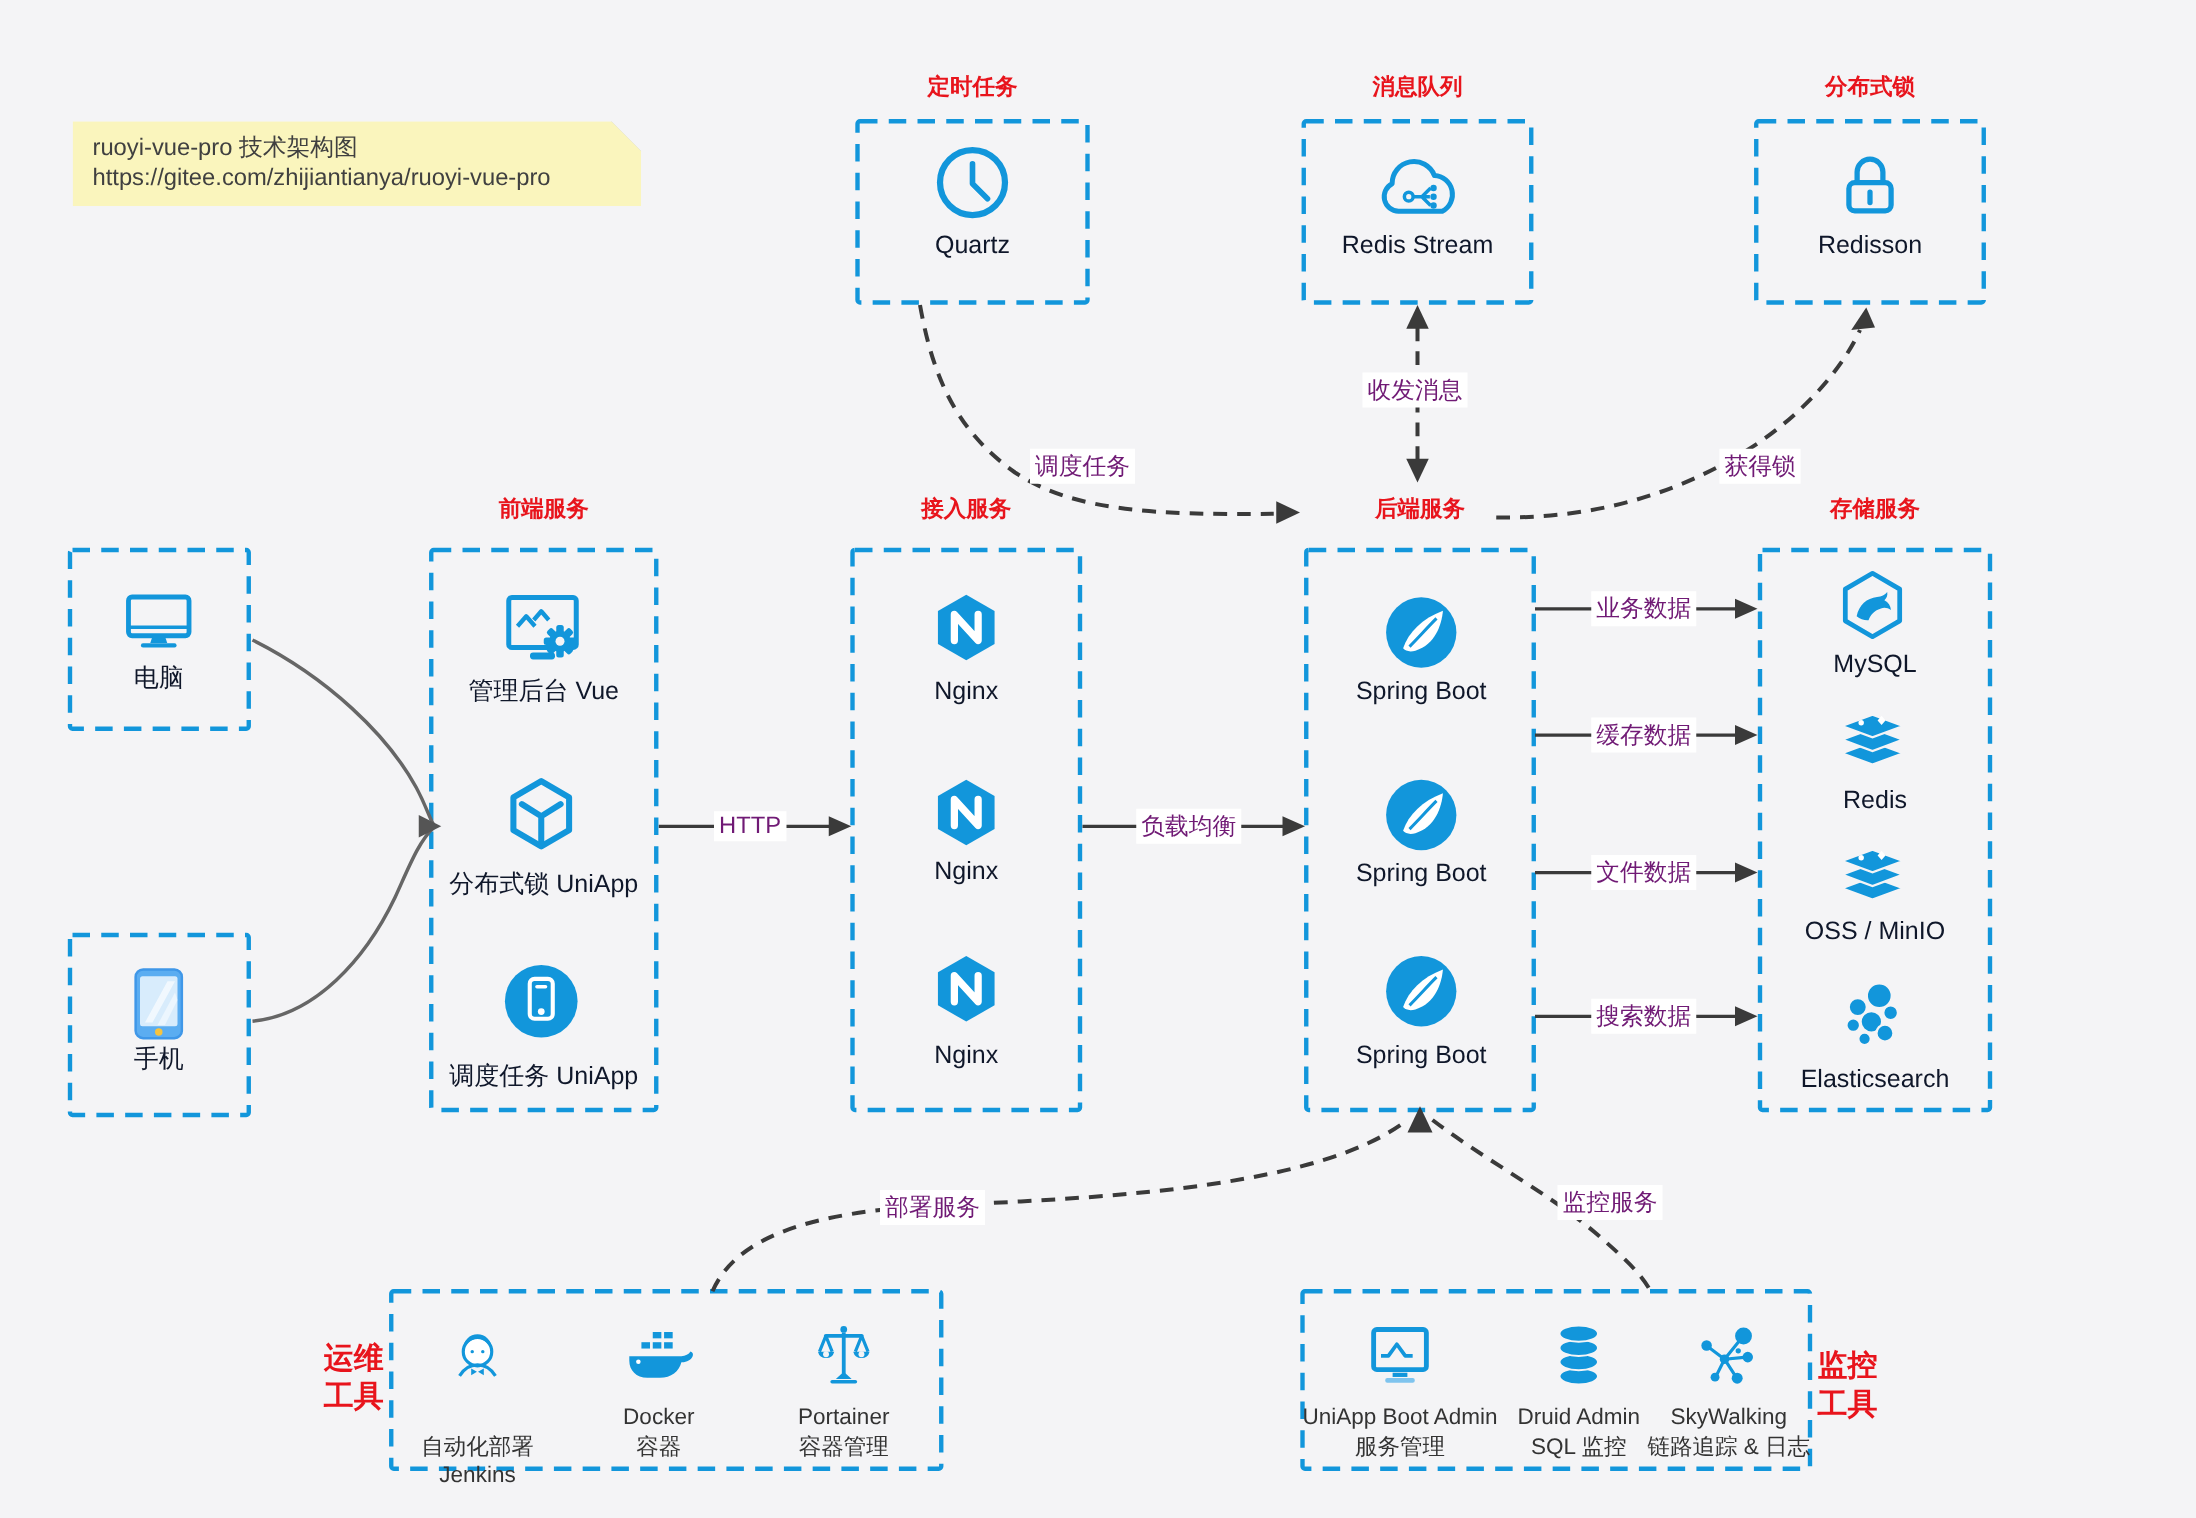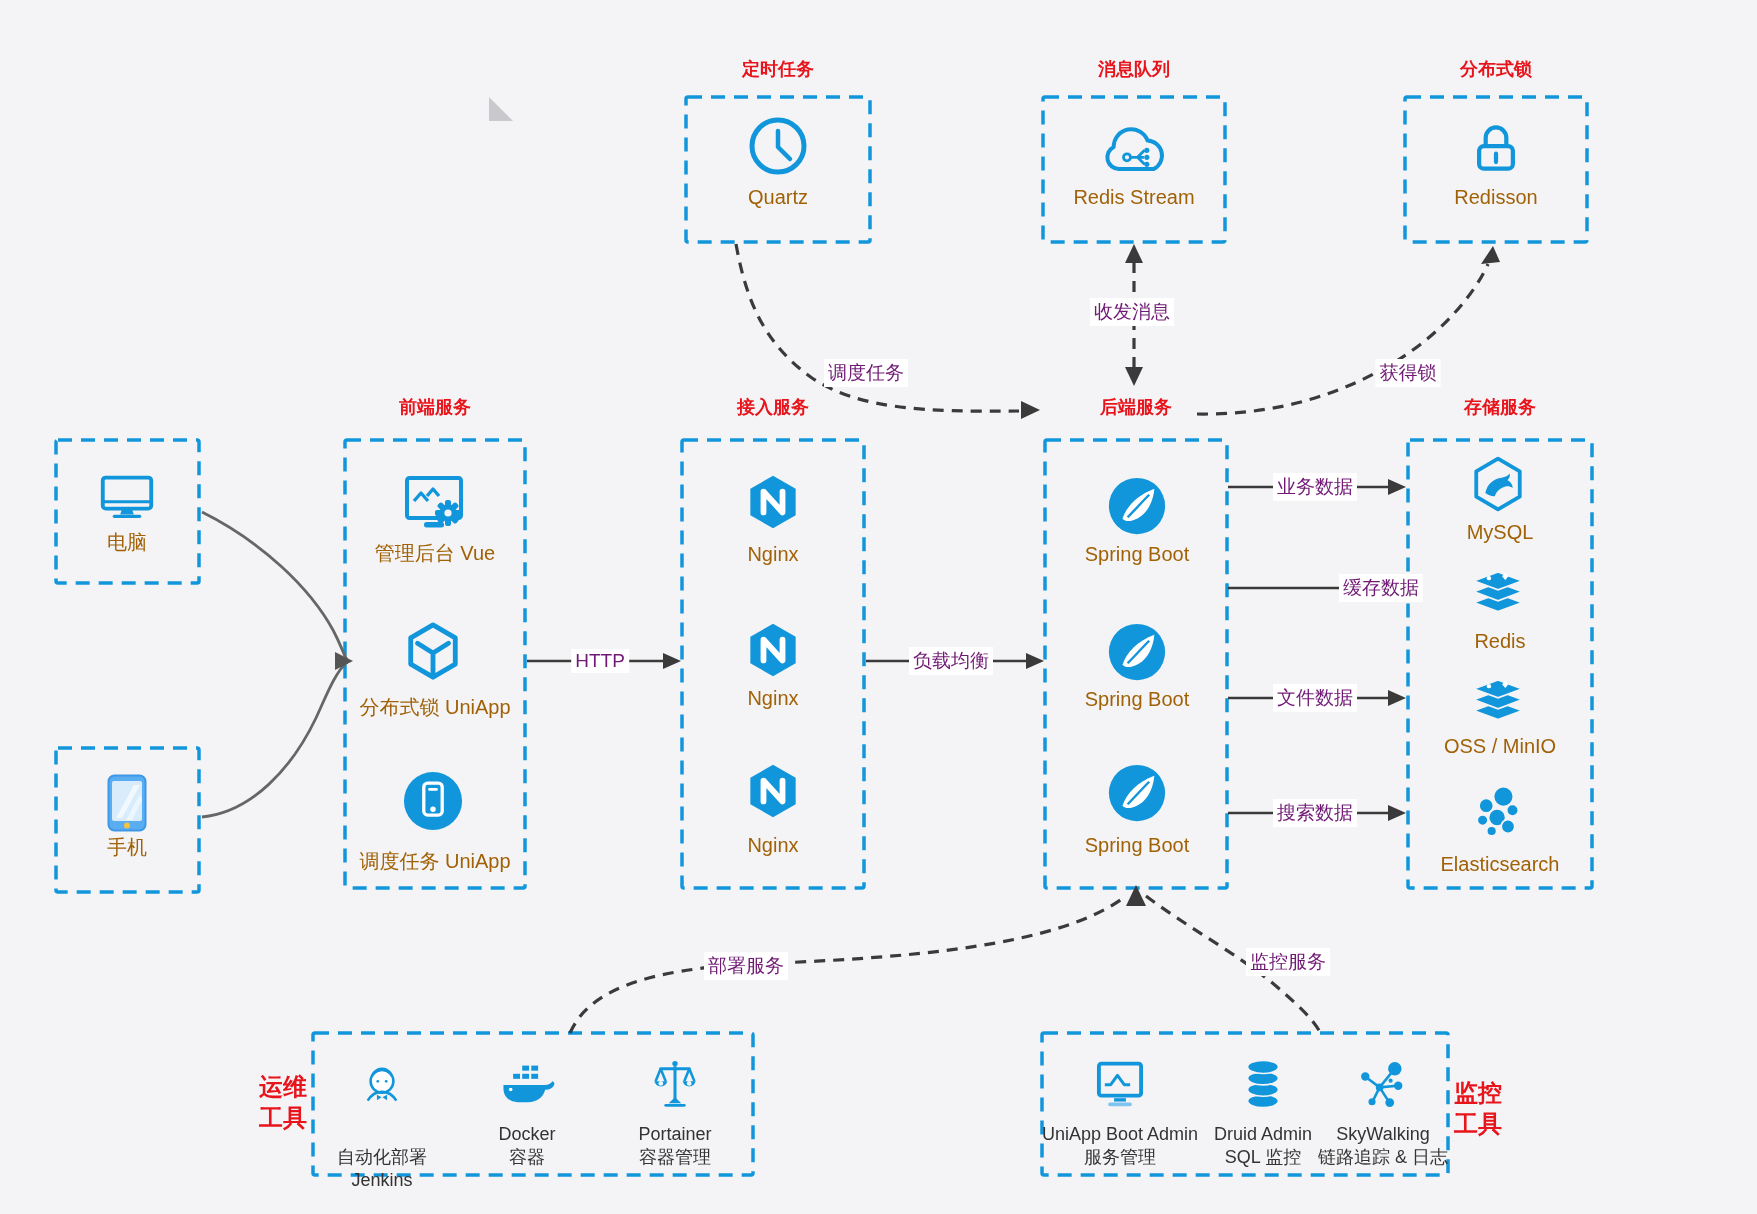--- a/index.html
+++ b/index.html
@@ -1,20 +1,20 @@
 <!DOCTYPE html>
 <html><head>
 <meta charset="utf-8">
 <style>
   html,body{margin:0;padding:0;background:#f4f4f6;font-family:"Liberation Sans","DejaVu Sans",sans-serif;}
   .stage{position:relative;width:1757px;height:1214px;background:#f4f4f6;overflow:hidden;}
   .stage svg.layer{position:absolute;left:0;top:0;z-index:0;}
   .ic{position:absolute;transform:translate(-50%,-50%);z-index:2;}
   .title{position:absolute;transform:translate(-50%,-50%);color:#e8141c;font-weight:bold;font-size:18px;white-space:nowrap;z-index:2;}
-  .ilabel{position:absolute;transform:translate(-50%,-50%);color:#a16207;font-size:20px;white-space:nowrap;z-index:2;}
+  .ilabel{position:absolute;transform:translate(-50%,-50%);color:#0f172a;font-size:20px;white-space:nowrap;z-index:2;}
   .blabel{position:absolute;transform:translate(-50%,-50%);color:#333;font-size:18px;white-space:nowrap;z-index:2;}
   .elabel{position:absolute;transform:translate(-50%,-50%);color:#701a75;font-size:19px;background:#fff;padding:1px 4px;white-space:nowrap;z-index:3;}
   .side{position:absolute;transform:translate(-50%,-50%);color:#e8141c;font-weight:bold;font-size:24px;line-height:31px;text-align:center;white-space:pre-line;z-index:2;}
   .note{position:absolute;left:58px;top:97px;width:455px;height:68px;background:#faf5bd;z-index:2;
         clip-path:polygon(0 0,431px 0,455px 24px,455px 100%,0 100%);}
   .note .l{position:absolute;left:16px;color:#404040;font-size:19px;white-space:nowrap;}
 </style>
 </head>
 <body>
 
@@ -231,20 +231,24 @@
   <g>
     <path d="M570 1033 C588 992 642 969 756 964 C900 958 1058 948 1126 896" fill="none" stroke="#3a3a3a" stroke-width="3.2" stroke-dasharray="11 8"></path>
   </g>
 
   <g>
     <path d="M1146 896 C1188 928 1238 954 1276 986 C1299 1006 1312 1018 1320 1032" fill="none" stroke="#3a3a3a" stroke-width="3.2" stroke-dasharray="11 8"></path>
     <polygon points="1136,885 1126,906 1146,906" fill="#3a3a3a"></polygon>
   </g>
 </svg>
 
+<div class="note">
+  <div class="l" style="top:8px">ruoyi-vue-pro 技术架构图</div>
+  <div class="l" style="top:35px">https://gitee.com/zhijiantianya/ruoyi-vue-pro</div>
+</div>
 
 <div class="title" style="left:778px;top:69px">定时任务</div>
 <svg class="ic" style="left:778px;top:146px;width:64px;height:64px">
       <use href="#i-clock"></use>
     </svg>
 <div class="ilabel" style="left:778px;top:197px">Quartz</div>
 
 <div class="title" style="left:1134px;top:69px">消息队列</div>
 <svg class="ic" style="left:1134px;top:148px;width:74px;height:56px">
       <use href="#i-cloudmq"></use>
@@ -361,19 +365,19 @@
     </svg>
 <div class="blabel" style="left:1383px;top:1134px">SkyWalking</div>
 <div class="blabel" style="left:1383px;top:1157px">链路追踪 &amp; 日志</div>
 
 <div class="elabel" style="left:600px;top:661px">HTTP</div>
 <div class="elabel" style="left:951px;top:661px">负载均衡</div>
 <div class="elabel" style="left:866px;top:373px">调度任务</div>
 <div class="elabel" style="left:1132px;top:312px">收发消息</div>
 <div class="elabel" style="left:1408px;top:373px">获得锁</div>
 <div class="elabel" style="left:1315px;top:487px">业务数据</div>
-<div class="elabel" style="left:1381px;top:588px">缓存数据</div>
+<div class="elabel" style="left:1315px;top:588px">缓存数据</div>
 <div class="elabel" style="left:1315px;top:698px">文件数据</div>
 <div class="elabel" style="left:1315px;top:813px">搜索数据</div>
 <div class="elabel" style="left:746px;top:966px">部署服务</div>
 <div class="elabel" style="left:1288px;top:962px">监控服务</div>
 
 </div>
 
 </body></html>

